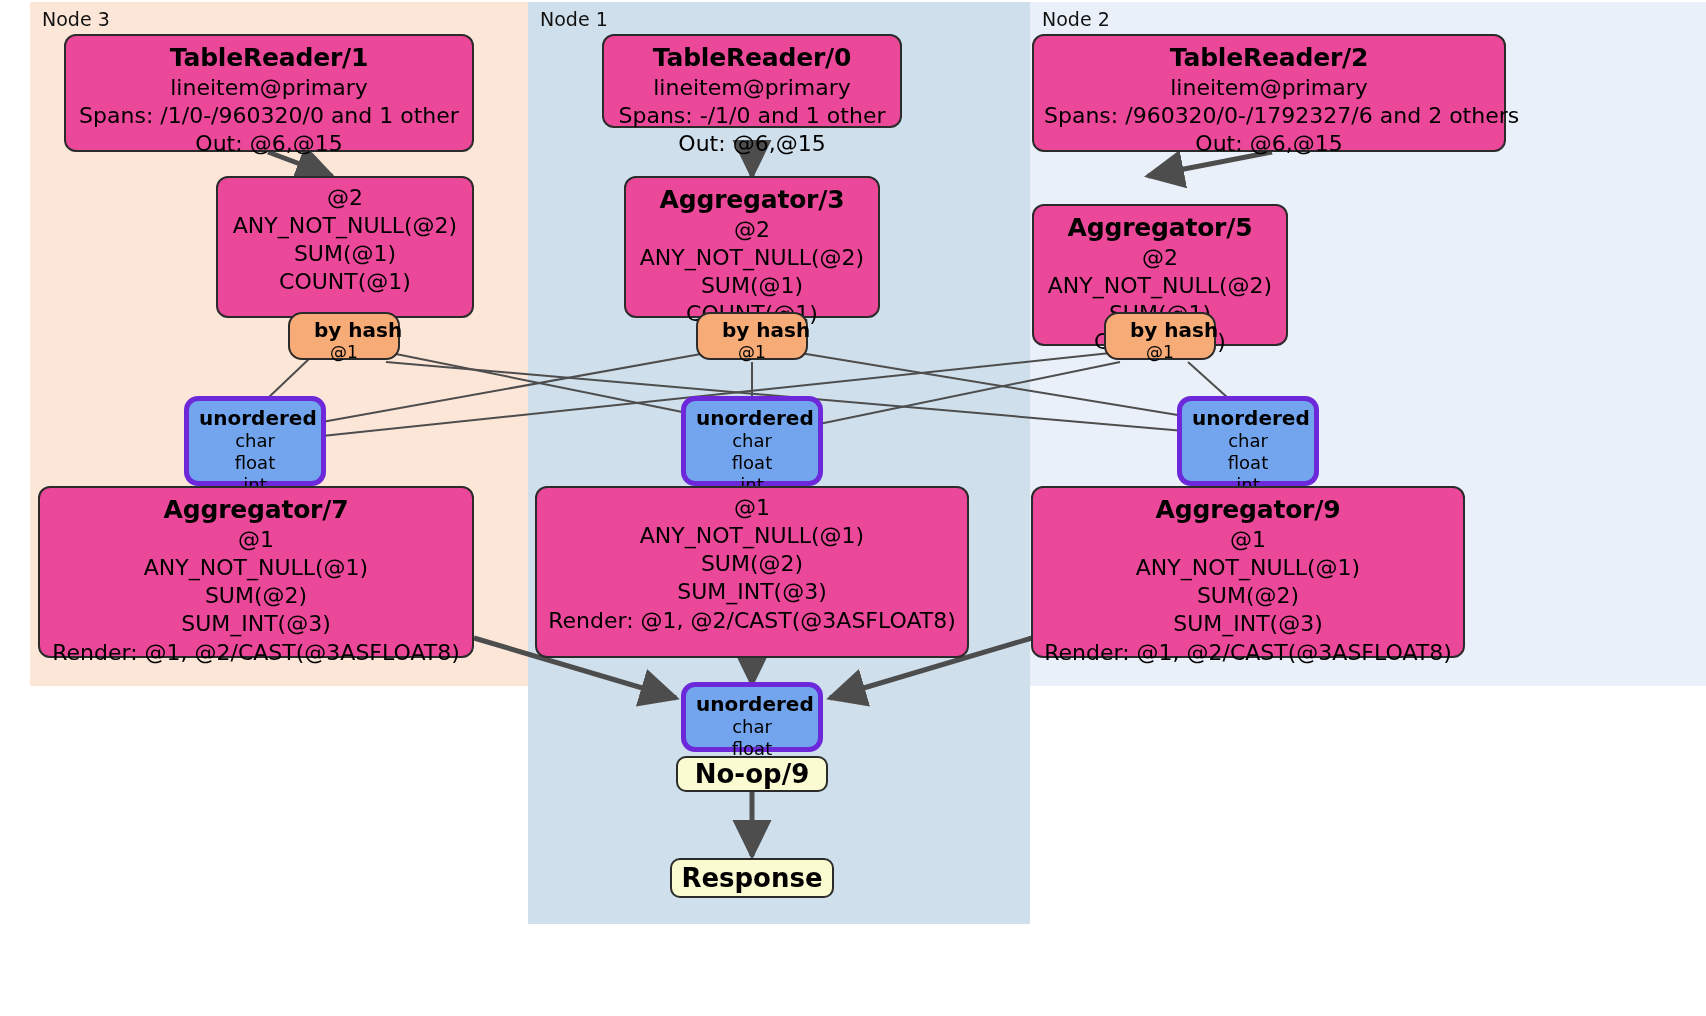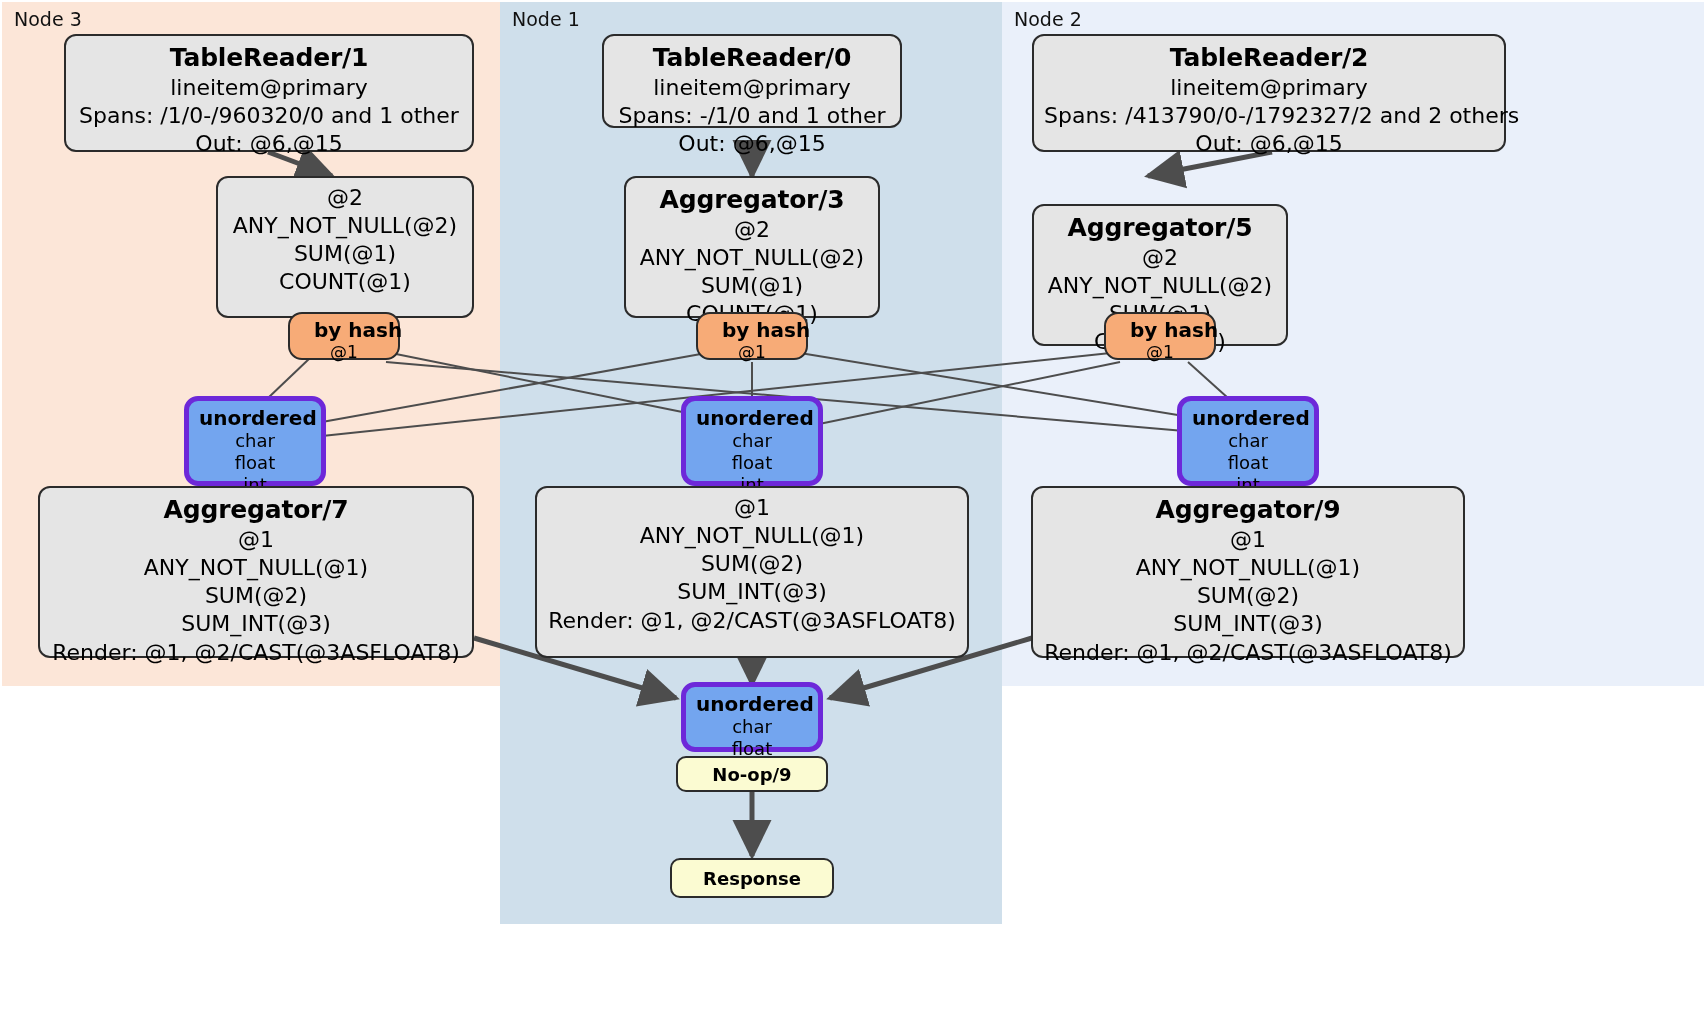--- a/index.html
+++ b/index.html
@@ -18,20 +18,21 @@
   #stage {
     position: relative;
     width: 1706px;
     height: 1016px;
   }
 
   
   .panel {
     position: absolute;
     box-sizing: border-box;
+    margin-left: 28px;
   }
   .panel-label {
     position: absolute;
     left: 12px;
     top: 6px;
     font-size: 19px;
     color: #111111;
     white-space: nowrap;
   }
 
@@ -42,21 +43,21 @@
     top: 0;
     width: 1706px;
     height: 1016px;
     pointer-events: none;
   }
 
   
   .proc {
     position: absolute;
     box-sizing: border-box;
-    background: #e5e5e5;
+    background: #ec4899;
     border: 2px solid #2b2b2b;
     border-radius: 12px;
     text-align: center;
     padding: 6px 10px;
     color: #000000;
     line-height: 1.28;
   }
   .proc .ttl {
     font-size: 25px;
     font-weight: bold;
@@ -111,21 +112,21 @@
   }
 
   .terminal {
     position: absolute;
     box-sizing: border-box;
     background: #fbfbd2;
     border: 2px solid #2b2b2b;
     border-radius: 10px;
     text-align: center;
     color: #000000;
-    font-size: 18px;
+    font-size: 26px;
     font-weight: bold;
     display: flex;
     align-items: center;
     justify-content: center;
     white-space: nowrap;
   }
 </style>
 </head>
 <body>
 
@@ -256,21 +257,21 @@
     <span>No-op/9</span>
   </div>
 
   <div class="terminal" style="left:670px; top:858px; width:164px; height:40px;">
     <span>Response</span>
   </div>
 
   <div class="proc" style="left:1032px; top:34px; width:474px; height:118px;">
     <div class="ttl">TableReader/2</div>
     <div class="ln">lineitem@primary</div>
-    <div class="ln">Spans: /413790/0-/1792327/2 and 2 others</div>
+    <div class="ln">Spans: /960320/0-/1792327/6 and 2 others</div>
     <div class="ln">Out: @6,@15</div>
   </div>
 
   <div class="proc" style="left:1032px; top:176px; width:256px; height:142px;margin-top:28px;">
     <div class="ttl">Aggregator/5</div>
     <div class="ln">@2</div>
     <div class="ln">ANY_NOT_NULL(@2)</div>
     <div class="ln">SUM(@1)</div>
     <div class="ln">COUNT(@1)</div>
   </div>

